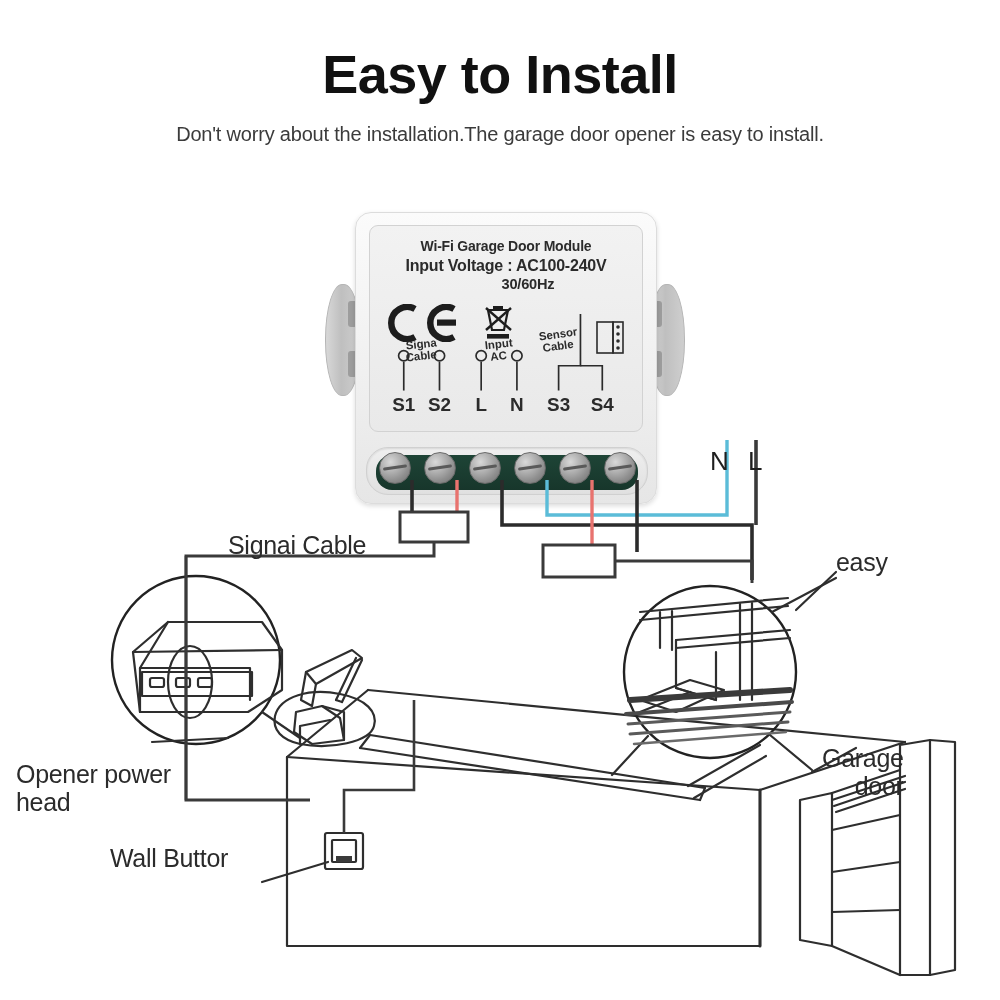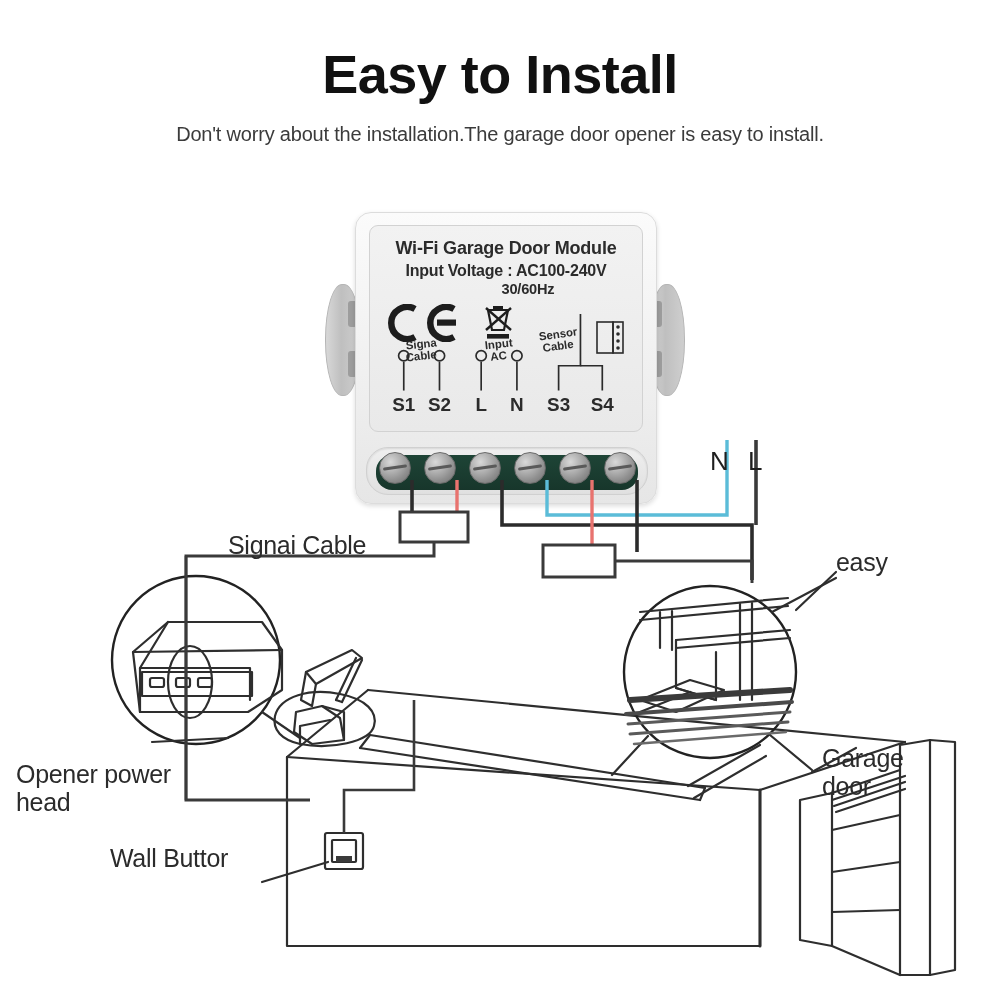--- a/index.html
+++ b/index.html
@@ -97,21 +97,21 @@
     height: 205px;
     background: linear-gradient(180deg,#f2f2f2,#e9e9e9);
     border: 1px solid #d2d2d2;
     border-radius: 9px;
   }
   .label-line {
     text-align: center;
     font-weight: 700;
     color: #2b2b2b;
   }
-  #module-name   { font-size: 18px; margin-top: 12px; letter-spacing: -0.2px; text-align: center; }
+  #module-name   { font-size: 14px; margin-top: 12px; letter-spacing: -0.2px; text-align: center; }
   #module-voltage{ font-size: 16px; margin-top: 3px;  letter-spacing: -0.2px; }
   #module-freq   { font-size: 14.6px; margin-top: 1px;  letter-spacing: -0.2px; padding-left: 44px;}
 
   #cert-row {
     position: absolute;
     left: 16px;
     top: 78px;
     width: 200px;
     height: 40px;
   }
@@ -194,21 +194,21 @@
   }
   #lbl-nl {
     position: absolute;
     z-index: 6;
     font-size: 26px;
     color: #1f1f1f;
     letter-spacing: 6px;
   }
   #lbl-signal-cable { left: 228px; top: 531px; }
   #lbl-wall         { left: 836px; top: 548px; }
-  #lbl-garage-door  { left: 822px; top: 744px; }
+  #lbl-garage-door  { left: 822px; top: 744px; text-align: right; }
   #lbl-opener-head  { left: 16px;  top: 760px; }
   #lbl-wall-button  { left: 110px; top: 844px; }
 
   .zoom-bubble { fill: none; stroke: #222; stroke-width: 2.4; }
 </style>
 </head>
 <body>
 
 <div id="page">
 

